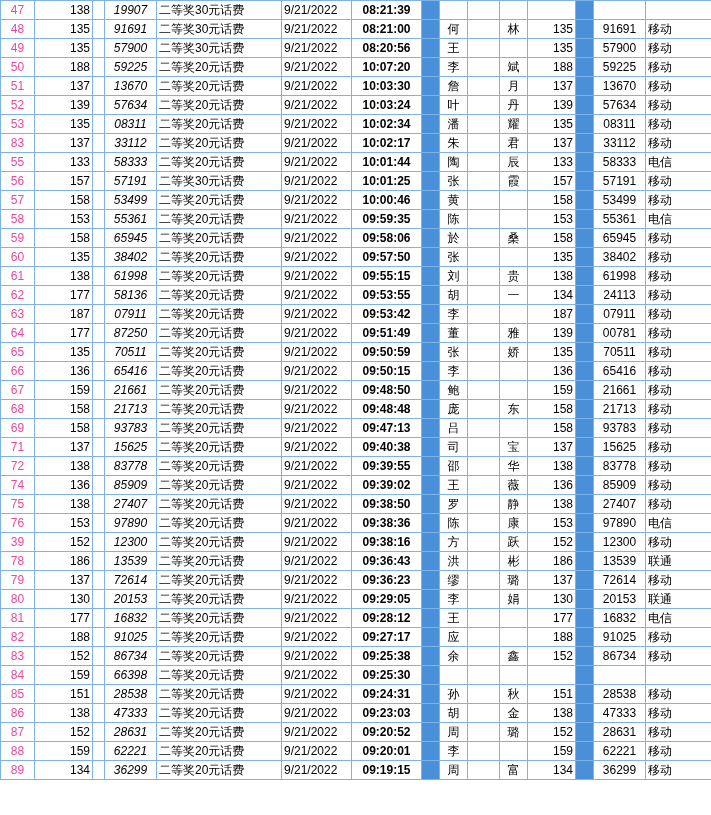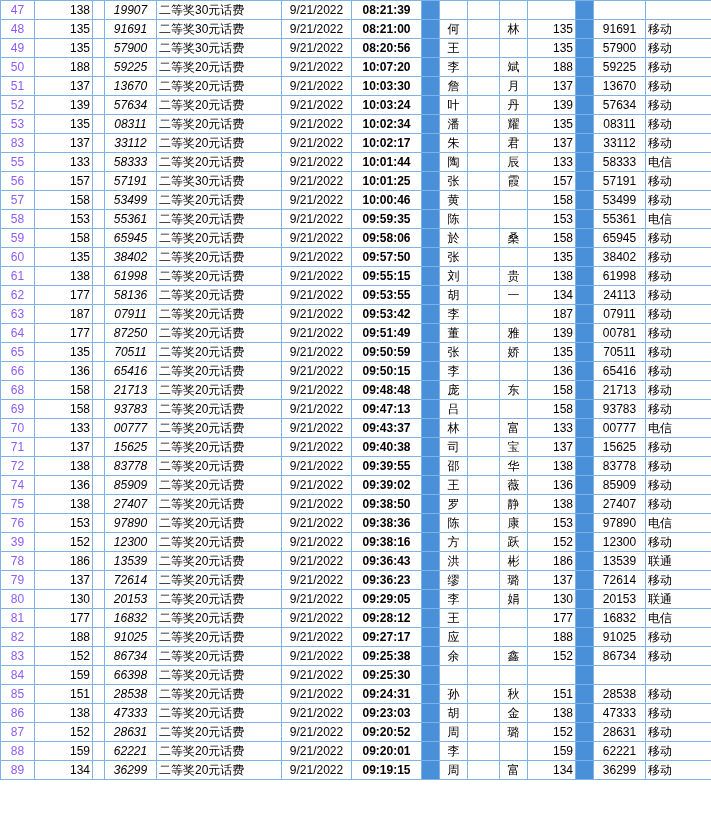--- a/index.html
+++ b/index.html
@@ -41,38 +41,38 @@
   col.c-name1 { width: 28px; }
   col.c-gap   { width: 32px; }
   col.c-name2 { width: 28px; }
   col.c-pre2  { width: 48px; }
   col.c-bar2  { width: 18px; }
   col.c-num2  { width: 52px; }
   col.c-car   { width: 66px; }
 
   td.rownum {
     text-align: center;
-    color: #8b5cf6;
+    color: #ec4899;
   }
   td.prefix {
     text-align: right;
     padding-right: 3px;
   }
   td.mid { padding: 0; }
   td.num {
     text-align: center;
     font-style: italic;
   }
   td.prize {
     text-align: left;
     padding-left: 2px;
     margin-top: 48px;
   }
   td.date {
-    text-align: center;
+    text-align: left;
   }
   td.time {
     text-align: center;
     font-weight: bold;
   }
   td.bar {
     background: #4a90d9;
     padding: 0;
     border-left: 1px solid #7fb3e8;
     border-right: 1px solid #7fb3e8;
@@ -451,20 +451,37 @@
         <td class="bar"></td>
         <td class="name">李</td>
         <td class="gap"></td>
         <td class="name"></td>
         <td class="pre2">136</td>
         <td class="bar"></td>
         <td class="num2">65416</td>
         <td class="carrier">移动</td>
       </tr>
       <tr>
+        <td class="rownum">67</td>
+        <td class="prefix">159</td>
+        <td class="mid"></td>
+        <td class="num">21661</td>
+        <td class="prize">二等奖20元话费</td>
+        <td class="date">9/21/2022</td>
+        <td class="time">09:48:50</td>
+        <td class="bar"></td>
+        <td class="name">鲍</td>
+        <td class="gap"></td>
+        <td class="name"></td>
+        <td class="pre2">159</td>
+        <td class="bar"></td>
+        <td class="num2">21661</td>
+        <td class="carrier">移动</td>
+      </tr>
+      <tr>
         <td class="rownum">68</td>
         <td class="prefix">158</td>
         <td class="mid"></td>
         <td class="num">21713</td>
         <td class="prize">二等奖20元话费</td>
         <td class="date">9/21/2022</td>
         <td class="time">09:48:48</td>
         <td class="bar"></td>
         <td class="name">庞</td>
         <td class="gap"></td>
@@ -483,37 +500,20 @@
         <td class="date">9/21/2022</td>
         <td class="time">09:47:13</td>
         <td class="bar"></td>
         <td class="name">吕</td>
         <td class="gap"></td>
         <td class="name"></td>
         <td class="pre2">158</td>
         <td class="bar"></td>
         <td class="num2">93783</td>
         <td class="carrier">移动</td>
-      </tr>
-      <tr>
-        <td class="rownum">70</td>
-        <td class="prefix">133</td>
-        <td class="mid"></td>
-        <td class="num">00777</td>
-        <td class="prize">二等奖20元话费</td>
-        <td class="date">9/21/2022</td>
-        <td class="time">09:43:37</td>
-        <td class="bar"></td>
-        <td class="name">林</td>
-        <td class="gap"></td>
-        <td class="name">富</td>
-        <td class="pre2">133</td>
-        <td class="bar"></td>
-        <td class="num2">00777</td>
-        <td class="carrier">电信</td>
       </tr>
       <tr>
         <td class="rownum">71</td>
         <td class="prefix">137</td>
         <td class="mid"></td>
         <td class="num">15625</td>
         <td class="prize">二等奖20元话费</td>
         <td class="date">9/21/2022</td>
         <td class="time">09:40:38</td>
         <td class="bar"></td>

